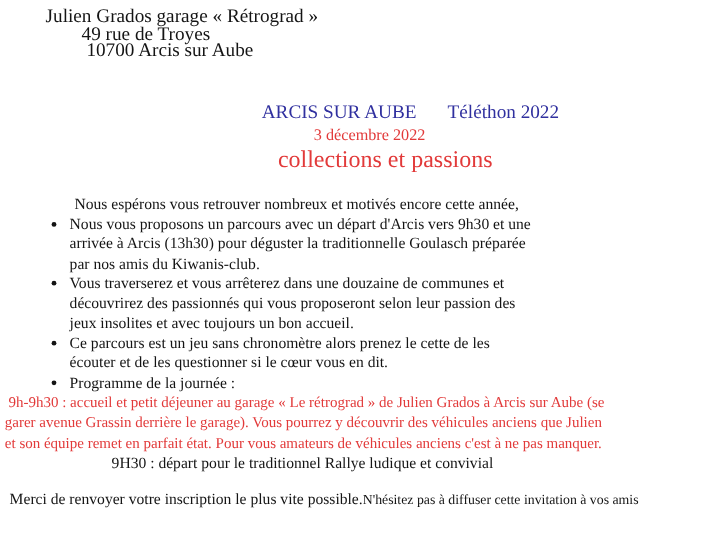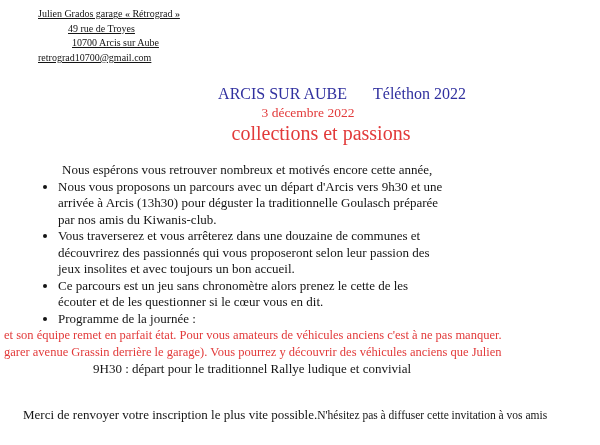--- a/index.html
+++ b/index.html
@@ -15,21 +15,21 @@
     font-family:"Liberation Serif", serif;
     color:var(--ink);
     position:relative;
     overflow:hidden;
   }
   .page{position:absolute;inset:0;}
 
   
   .address{
     position:absolute;top:7px;left:38px;
-    font-size:10px;line-height:14.6px;white-space:nowrap;text-decoration:underline;
+    font-size:16px;line-height:14.6px;white-space:nowrap;
   }
   .address .ind-a{padding-left:30px;}
   .address .ind-b{padding-left:34px;}
 
   
   .titles{
     position:absolute;top:84px;left:0;width:600px;
     text-align:center;white-space:nowrap;
   }
   .title-line{
@@ -65,35 +65,34 @@
     margin:0;color:var(--red);
     font-size:12.5px;line-height:17px;
     white-space:nowrap;
   }
   .program-red .first{padding-left:7px;}
   .program-red .cont{padding-left:4px;}
 
   .schedule{margin:0;padding-left:93px;white-space:nowrap;}
 
   .closing{
-    margin-top:29px;padding-left:23px;white-space:nowrap;
+    margin-top:13px;padding-left:8px;white-space:nowrap;
   }
   .closing .main{font-size:13px;}
   .closing .small{font-size:11.5px;}
 </style>
 </head>
 <body>
 
 <div class="page">
 
   <div class="address">
     <div>Julien Grados garage « Rétrograd »</div>
     <div class="ind-a">49 rue de Troyes</div>
     <div class="ind-b">10700 Arcis sur Aube</div>
-    <div>retrograd10700@gmail.com</div>
   </div>
 
   <div class="titles">
     <div class="title-line">
       <span>ARCIS SUR AUBE</span><span class="event-name">Téléthon 2022</span>
     </div>
     <div class="date-line">3 décembre 2022</div>
     <div class="subtitle-line">collections et passions</div>
   </div>
 
@@ -101,22 +100,23 @@
     <p class="intro">Nous espérons vous retrouver nombreux et motivés encore cette année,</p>
 
     <ul class="points">
       <li>Nous vous proposons un parcours avec un départ d'Arcis vers 9h30 et une arrivée à Arcis (13h30) pour déguster la traditionnelle Goulasch préparée par nos amis du Kiwanis-club.</li>
       <li>Vous traverserez et vous arrêterez dans une douzaine de communes et découvrirez des passionnés qui vous proposeront selon leur passion des jeux insolites et avec toujours un bon accueil.</li>
       <li>Ce parcours est un jeu sans chronomètre alors prenez le cette de les écouter et de les questionner si le cœur vous en dit.</li>
       <li>Programme de la journée :</li>
     </ul>
 
     <div class="program-red">
+      <div class="first">9h-9h30 : accueil et petit déjeuner au garage « Le rétrograd » de Julien Grados à Arcis sur Aube (se</div>
+      <div class="cont">garer avenue Grassin derrière le garage). Vous pourrez y découvrir des véhicules anciens que Julien</div>
       <div class="cont">et son équipe remet en parfait état. Pour vous amateurs de véhicules anciens c'est à ne pas manquer.</div>
-      <div class="cont">garer avenue Grassin derrière le garage). Vous pourrez y découvrir des véhicules anciens que Julien</div>
     </div>
 
     <div class="schedule">9H30 : départ pour le traditionnel Rallye ludique et convivial</div>
 
     <div class="closing">
       <span class="main">Merci de renvoyer votre inscription le plus vite possible.</span><span class="small">N'hésitez pas à diffuser cette invitation à vos amis</span>
     </div>
   </div>
 
 </div>

